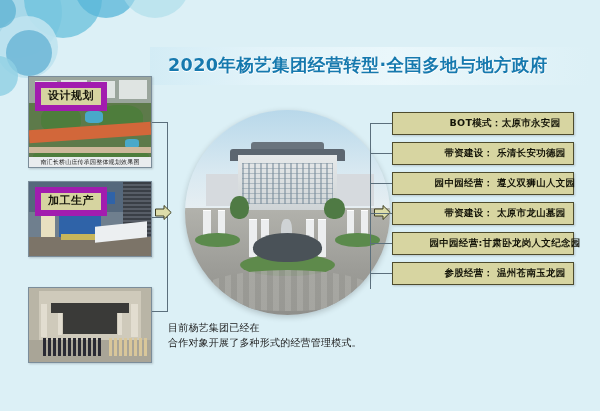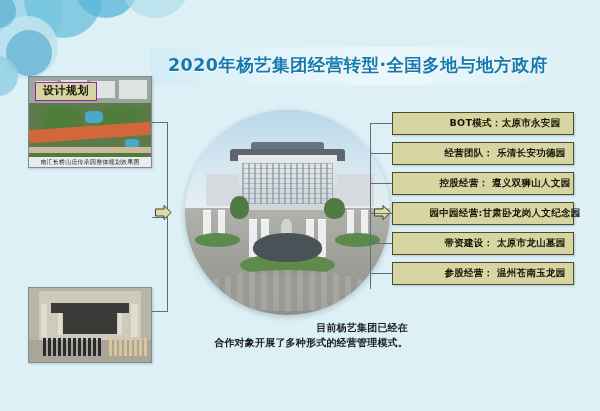--- a/index.html
+++ b/index.html
@@ -64,21 +64,21 @@
     width: 100%;
     height: 100%;
     overflow: hidden;
   }
   .card-tag {
     position: absolute;
     left: 6px;
     top: 5px;
     padding: 1px 7px 2px 7px;
     background: #d6d4a0;
-    border: 1px solid #a21caf;
+    border: 6px solid #a21caf;
     color: #17170d;
     font-size: 11px;
     font-weight: bold;
     letter-spacing: .5px;
     line-height: 1.25;
   }
   .card-caption {
     position: absolute;
     left: 0;
     bottom: 0;
@@ -222,24 +222,24 @@
   .bracket-left .hline {
     position: absolute; right: 0; width: 16px; height: 1px; background: #5b6f7c;
   }
 
   
   .bottom-para {
     position: absolute;
     left: 168px;
     top: 320px;
     width: 240px;
-    text-align: right;
+    text-align: left;
     font-size: 10px;
     line-height: 15px;
-    font-weight: bold;
+    font-weight: normal;
     color: #1b1b1b;
     letter-spacing: .2px;
   }
   .bottom-para div { white-space: nowrap; }
 </style>
 </head>
 <body>
 
 <div id="poster">
 
@@ -269,20 +269,36 @@
         <div class="s1-pool" style="left:96px;top:62px;width:14px;height:9px;"></div>
         <div class="s1-road"></div>
         <div class="s1-path" style="left:0;top:70px;width:124px;height:6px;"></div>
         <div class="s1-green" style="left:4px;top:76px;width:116px;height:8px;border-radius:4px;"></div>
       </div>
       <div class="card-tag">设计规划</div>
       <div class="card-caption">南汇长桥山庄传承园整体规划效果图</div>
     </div>
   </div>
 
+  <div class="card" style="top:181px;height:76px;">
+    <div class="card-photo">
+      <div class="scene2">
+        <div class="s2-wall"></div>
+        <div class="s2-shutter" style="right:0;top:0;width:28px;height:62px;"></div>
+        <div class="s2-mach" style="left:30px;top:14px;width:42px;height:44px;"></div>
+        <div class="s2-mach" style="left:64px;top:10px;width:22px;height:12px;"></div>
+        <div class="s2-worker-body" style="left:12px;top:22px;width:14px;height:34px;"></div>
+        <div class="s2-worker-head" style="left:14px;top:14px;width:10px;height:10px;"></div>
+        <div class="s2-floor"></div>
+        <div class="s2-table" style="left:32px;top:52px;width:44px;height:6px;"></div>
+        <div class="s2-slab" style="left:66px;top:42px;width:52px;height:16px;transform:skewY(-6deg);"></div>
+      </div>
+      <div class="card-tag">加工生产</div>
+    </div>
+  </div>
 
   <div class="card" style="top:287px;height:76px;">
     <div class="card-photo">
       <div class="scene3">
         <div class="s3-bldg"></div>
         <div class="s3-dark" style="left:18%;top:20%;width:64%;height:14%;"></div>
         <div class="s3-dark" style="left:28%;top:34%;width:44%;height:28%;"></div>
         <div class="s3-col" style="left:10%;top:22%;width:5%;height:44%;"></div>
         <div class="s3-col" style="left:84%;top:22%;width:5%;height:44%;"></div>
         <div class="s3-col" style="left:24%;top:34%;width:3%;height:30%;"></div>
@@ -372,30 +388,30 @@
     <div class="hline" style="top:101px;"></div>
     <div class="hline" style="top:131px;"></div>
     <div class="hline" style="top:161px;"></div>
   </div>
 
   <div class="list-wrap">
     <div class="list-item">
       <span>BOT模式：太原市永安园</span>
     </div>
     <div class="list-item">
-      <span>经营团队： 乐清长安功德园</span>
-    </div>
-    <div class="list-item">
-      <span>控股经营： 遵义双狮山人文园</span>
+      <span>带资建设： 乐清长安功德园</span>
+    </div>
+    <div class="list-item">
+      <span>园中园经营： 遵义双狮山人文园</span>
+    </div>
+    <div class="list-item">
+      <span>带资建设： 太原市龙山墓园</span>
     </div>
     <div class="list-item">
       <span>园中园经营:甘肃卧龙岗人文纪念园</span>
-    </div>
-    <div class="list-item">
-      <span>带资建设： 太原市龙山墓园</span>
     </div>
     <div class="list-item">
       <span>参股经营： 温州苍南玉龙园</span>
     </div>
   </div>
 
   <div class="bottom-para">
     <div>目前杨艺集团已经在</div>
     <div>合作对象开展了多种形式的经营管理模式。</div>
   </div>

